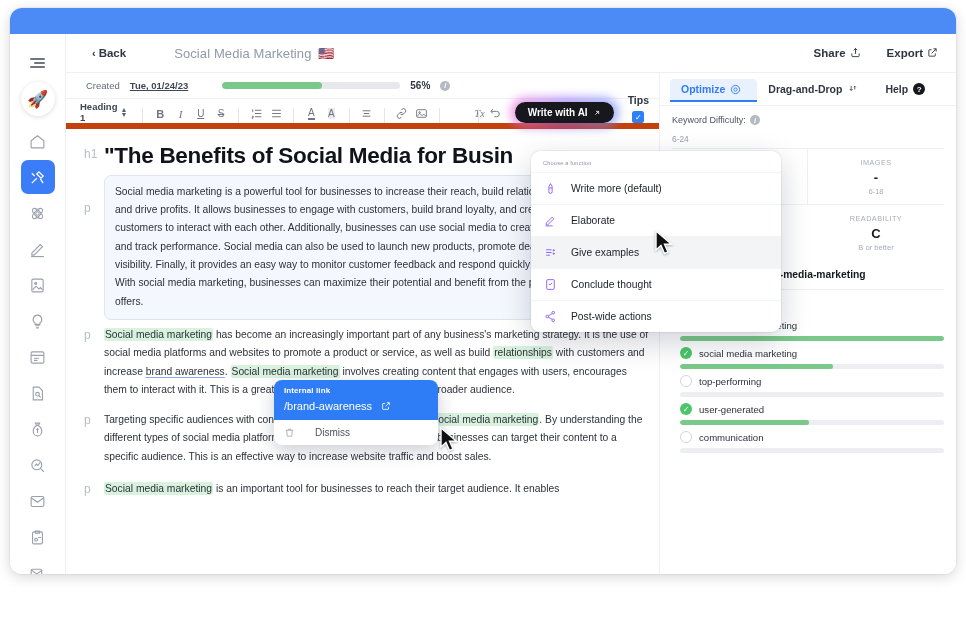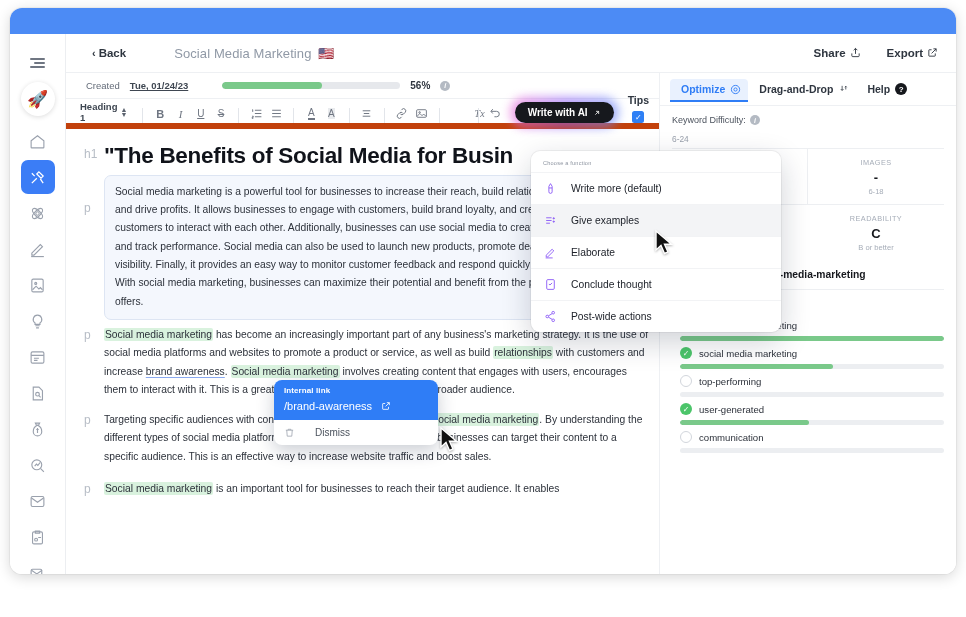--- a/index.html
+++ b/index.html
@@ -231,21 +231,21 @@
 
   
   .panel-tabs {
     display: flex; align-items: flex-start;
     padding: 6px 0 0 10px;
     border-bottom: 1px solid #eef0f3;
     height: 33px; gap: 0;
   }
   .ptab {
     font-size: 10.5px; font-weight: bold; color: #2f3640;
-    padding: 4px 7px 6px 11px;
+    padding: 4px 16px 6px 11px;
     display: flex; align-items: center; gap: 5px;
     position: relative;
   }
   .ptab.active { color: #2f7df6; background: #e9f1fe; border-radius: 4px 4px 0 0; }
   .ptab.active::after {
     content:''; position:absolute; left:0; right:0; bottom:-1px;
     height: 2px; background: #2f7df6;
   }
   .ptab svg { width: 11px; height: 11px; }
   .dark-dot {
@@ -768,38 +768,38 @@
       <div id="fnlist">
           <div class="fn-item">
             <span class="fn-ic">
               <svg viewBox="0 0 24 24" fill="none" stroke="currentColor" stroke-width="1.7">
                 <path d="M12 3l3 5v10a3 3 0 01-6 0V8z"></path>
                 <path d="M9 11h6"></path>
               </svg>
             </span>
             <span>Write more (default)</span>
           </div>
+          <div class="fn-item">
+            <span class="fn-ic">
+              <svg viewBox="0 0 24 24" fill="none" stroke="currentColor" stroke-width="1.7">
+                <path d="M4 17L15 6l3 3L7 20H4z"></path>
+                <path d="M3 22h13"></path>
+              </svg>
+            </span>
+            <span>Elaborate</span>
+          </div>
           <div class="fn-item hl">
             <span class="fn-ic">
               <svg viewBox="0 0 24 24" fill="none" stroke="currentColor" stroke-width="1.7">
                 <path d="M4 7h10M4 12h10M4 17h7"></path>
                 <circle cx="18" cy="8" r="1.2" fill="currentColor"></circle>
                 <circle cx="18" cy="14" r="1.2" fill="currentColor"></circle>
               </svg>
             </span>
             <span>Give examples</span>
-          </div>
-          <div class="fn-item">
-            <span class="fn-ic">
-              <svg viewBox="0 0 24 24" fill="none" stroke="currentColor" stroke-width="1.7">
-                <path d="M4 17L15 6l3 3L7 20H4z"></path>
-                <path d="M3 22h13"></path>
-              </svg>
-            </span>
-            <span>Elaborate</span>
           </div>
           <div class="fn-item">
             <span class="fn-ic">
               <svg viewBox="0 0 24 24" fill="none" stroke="currentColor" stroke-width="1.7">
                 <rect x="5" y="3" width="14" height="18" rx="2"></rect>
                 <path d="M9 11l2 2 4-4"></path>
               </svg>
             </span>
             <span>Conclude thought</span>
           </div>

